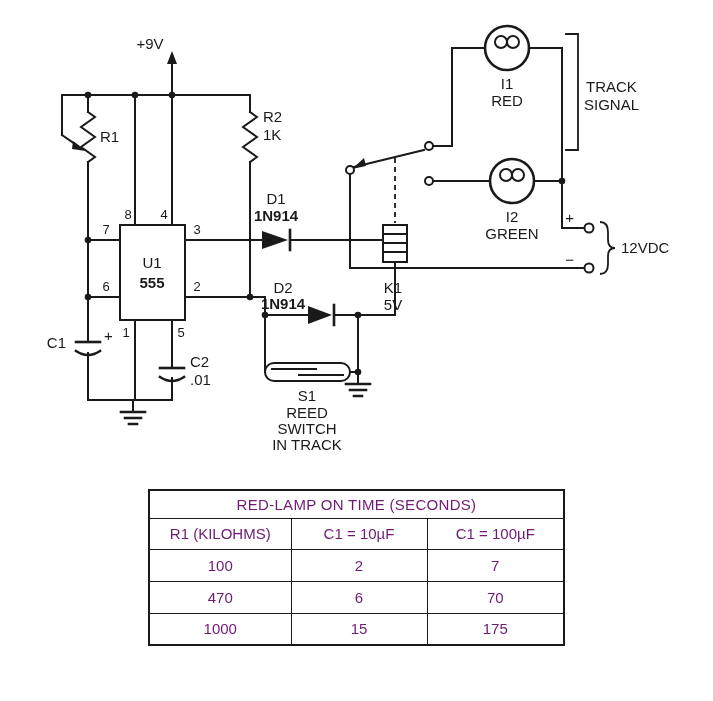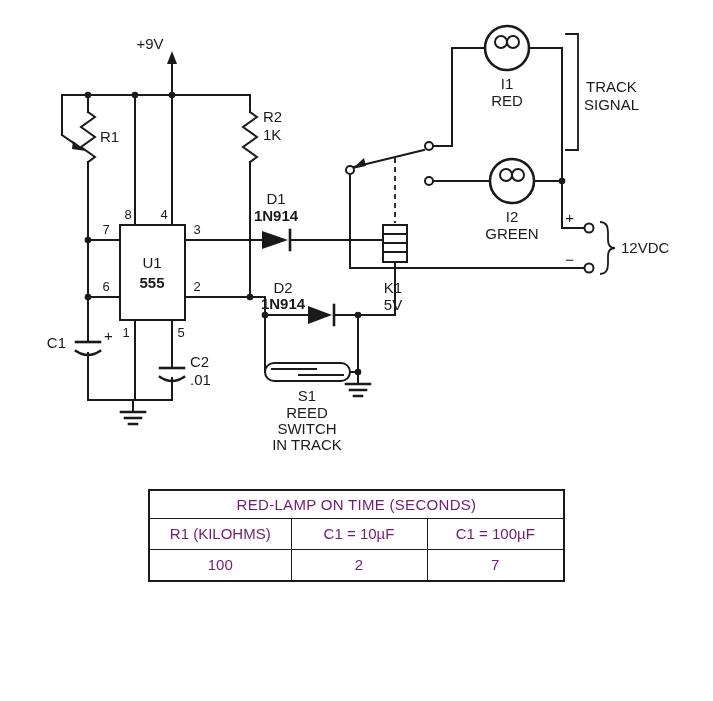--- a/index.html
+++ b/index.html
@@ -232,17 +232,27 @@
       <tr class="t-head">
         <td>R1 (KILOHMS)</td>
         <td>C1 = 10µF</td>
         <td>C1 = 100µF</td>
       </tr>
       <tr class="t-row">
         <td>100</td>
         <td>2</td>
         <td>7</td>
       </tr>
+      <tr class="t-row">
+        <td>470</td>
+        <td>6</td>
+        <td>70</td>
+      </tr>
+      <tr class="t-row">
+        <td>1000</td>
+        <td>15</td>
+        <td>175</td>
+      </tr>
     </tbody>
   </table>
 </div>
 
 </div>
 
 </body></html>

